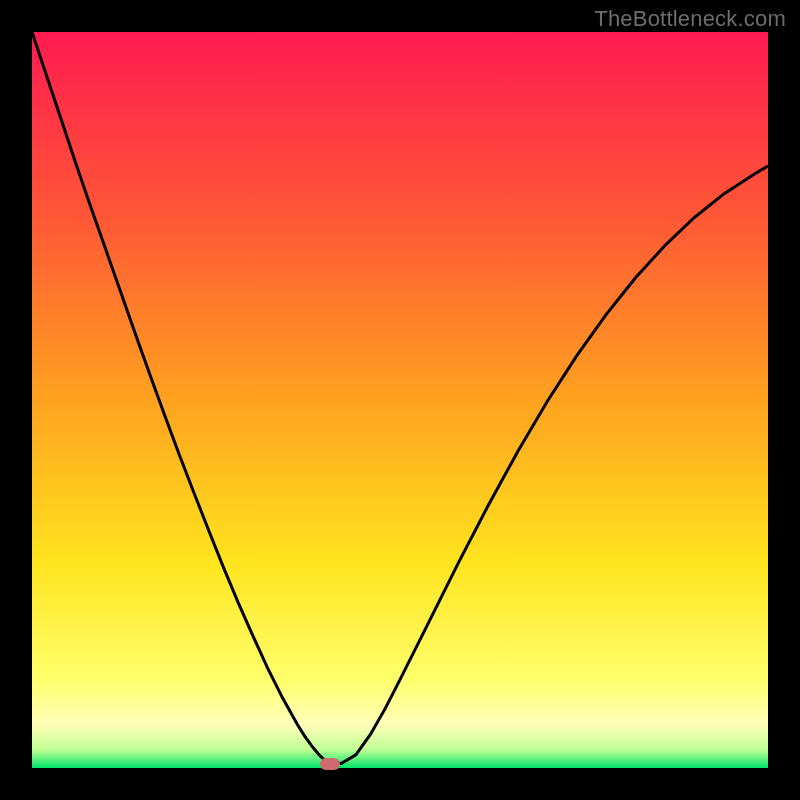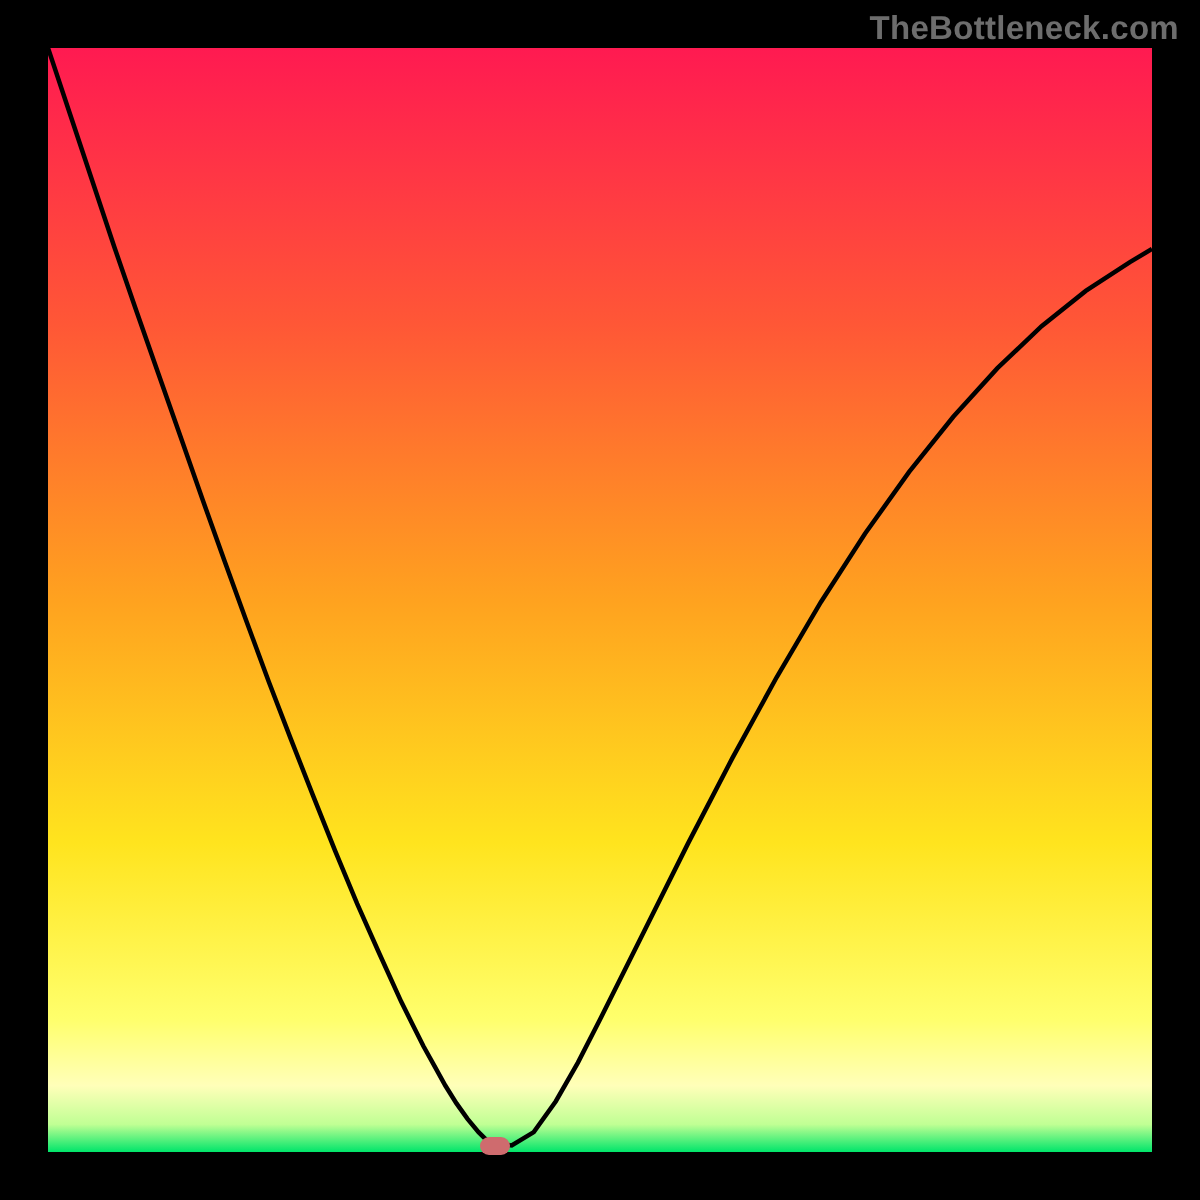--- a/index.html
+++ b/index.html
@@ -18,21 +18,21 @@
     width: 800px;
     height: 800px;
     background: #000;
   }
   .watermark {
     position: absolute;
     top: 6px;
     right: 14px;
     color: #6d6d6d;
     font-size: 22px;
-    font-weight: 700;
+    font-weight: 400;
     letter-spacing: 0.2px;
     white-space: nowrap;
   }
   .plot {
     position: absolute;
     top: 32px;
     left: 32px;
     width: 736px;
     height: 736px;
   }

